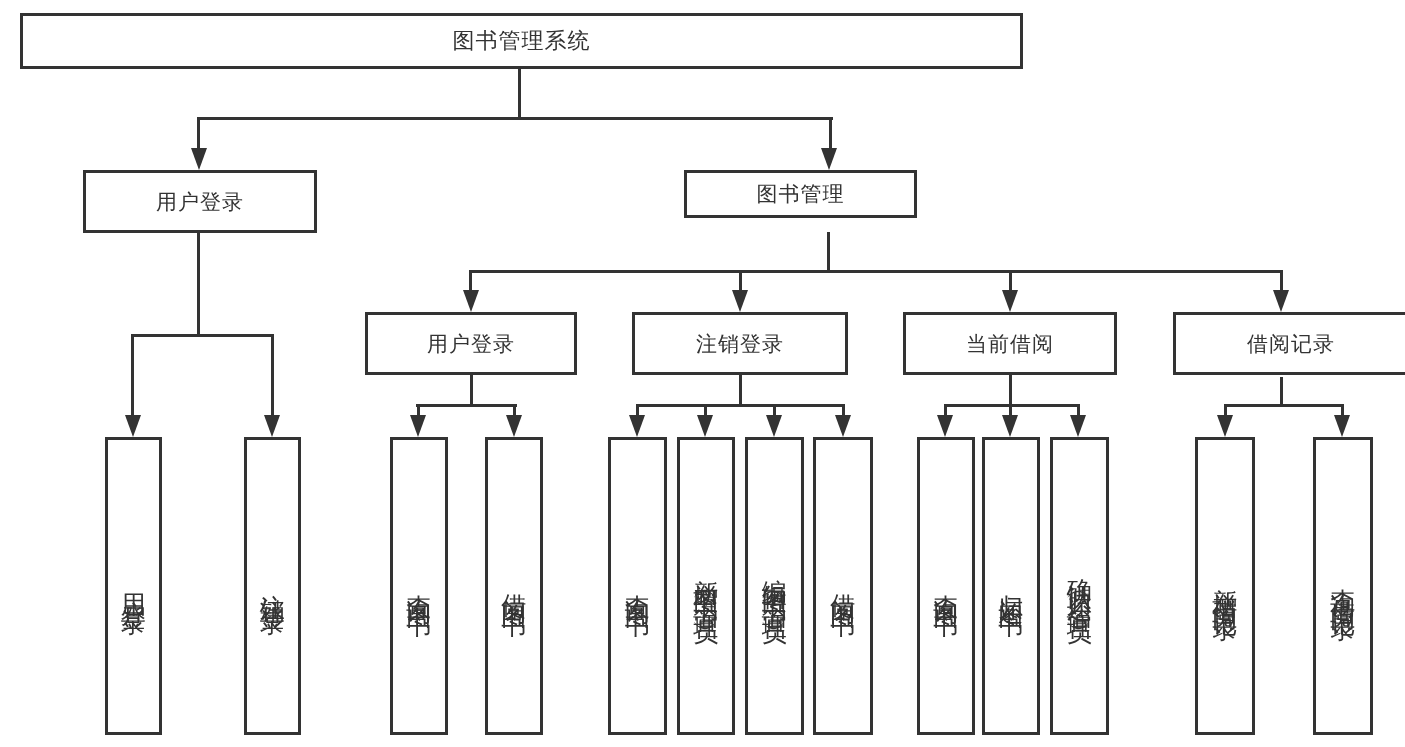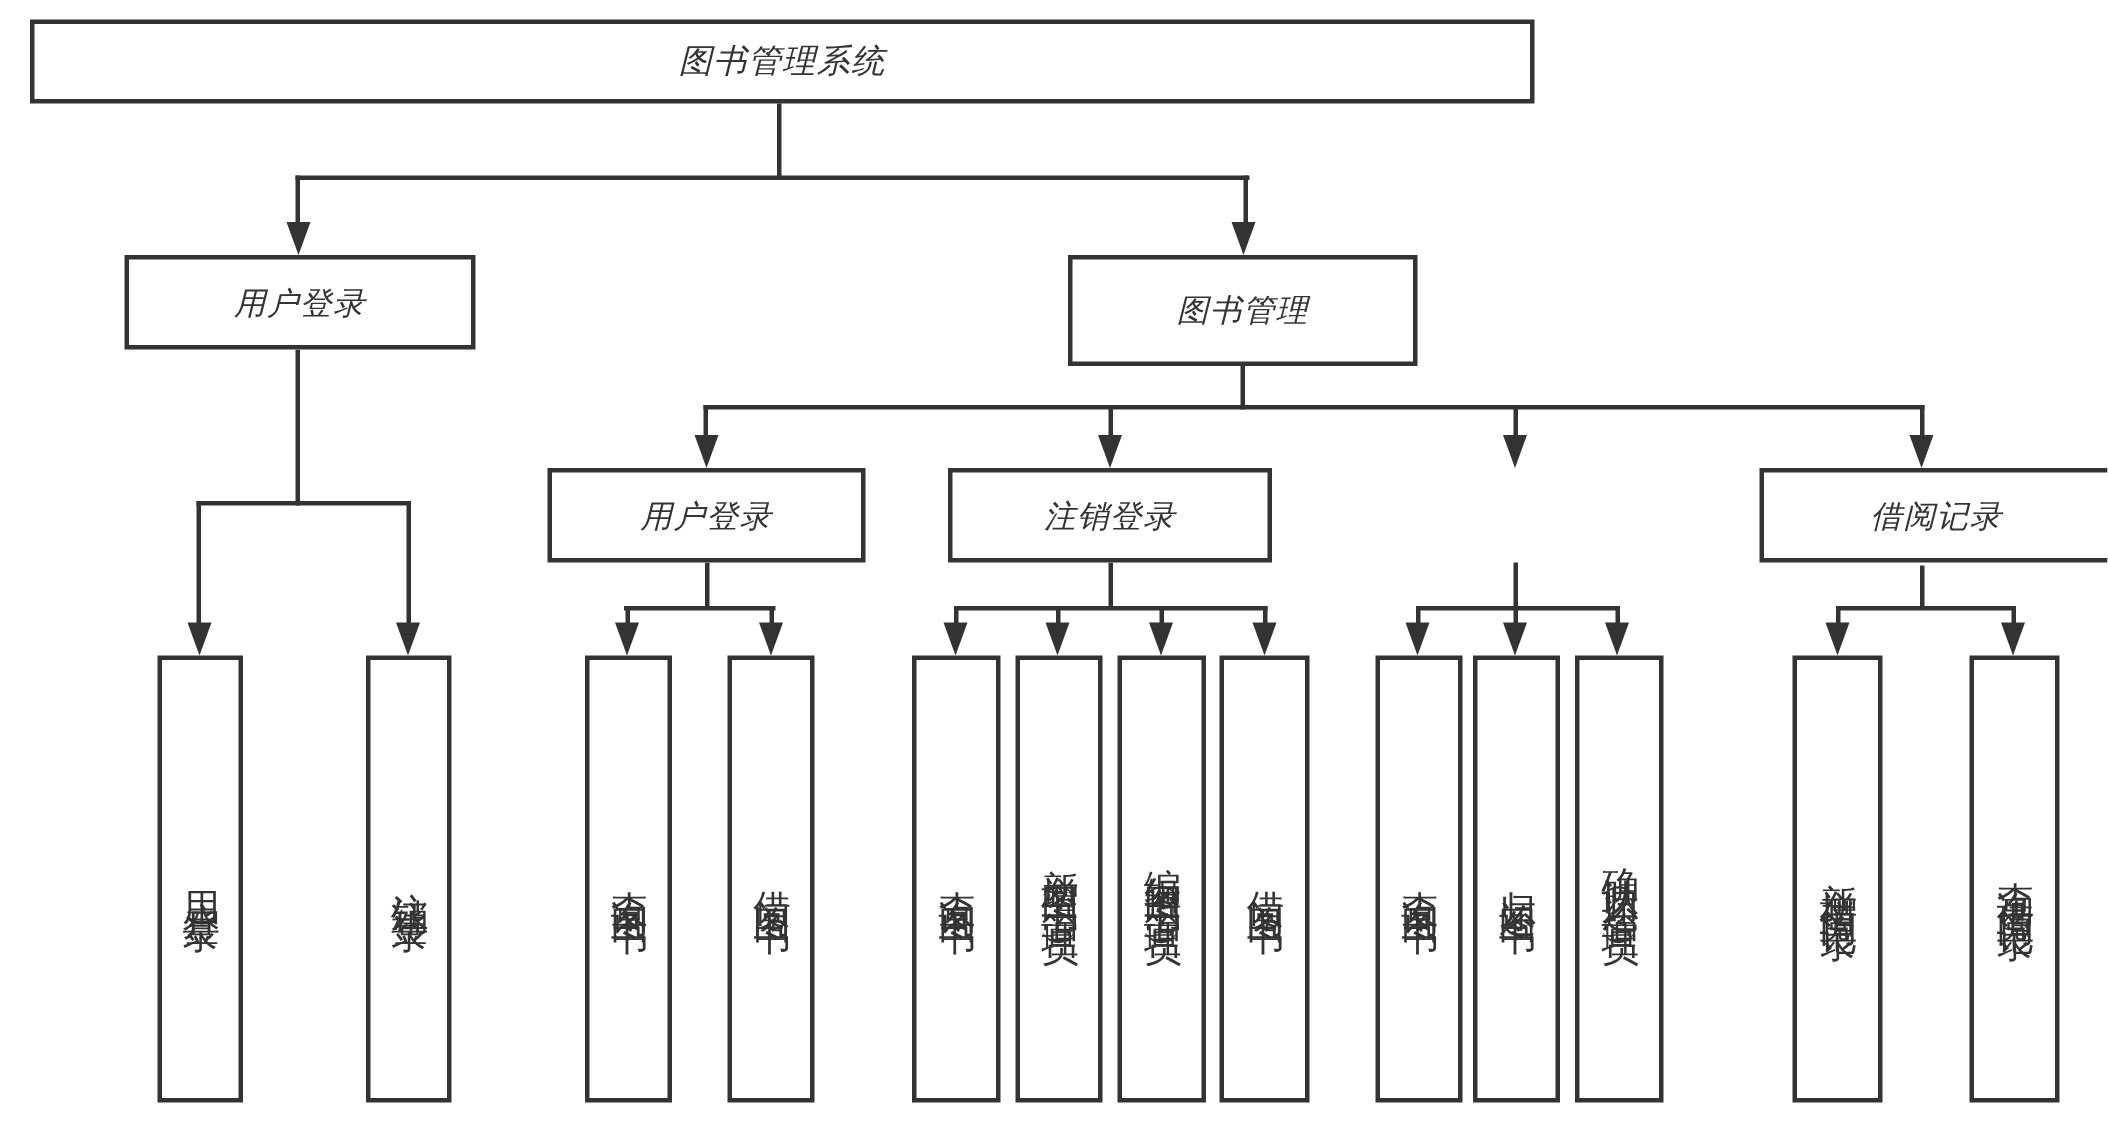--- a/index.html
+++ b/index.html
@@ -30,21 +30,20 @@
     box-sizing: border-box;
     background: #ffffff;
     border: 3px solid #333333;
     display: flex;
     align-items: center;
     justify-content: center;
     color: #333333;
     font-size: 21px;
     letter-spacing: 1px;
     z-index: 2;
-    font-style: italic;
   }
   .hbox.root { font-size: 22px; }
   
   .vbox {
     position: absolute;
     top: 437px;
     height: 298px;
     box-sizing: border-box;
     background: #ffffff;
     border: 3px solid #333333;
@@ -137,30 +136,33 @@
   <div class="vl" style="left:1341px;top:404px;height:13px"></div>
   <div class="ar" style="left:1334px;top:415px"></div>
 
   <div class="hbox root" style="left:20px;top:13px;width:1003px;height:56px">
     <span>图书管理系统</span>
   </div>
 
   <div class="hbox" style="left:83px;top:170px;width:234px;height:63px">
     <span>用户登录</span>
   </div>
-  <div class="hbox" style="left:712px;top:170px;width:233px;height:74px">
+  <div class="hbox" style="left:684px;top:170px;width:233px;height:48px">
     <span>图书管理</span>
   </div>
 
   <div class="hbox" style="left:365px;top:312px;width:212px;height:63px">
     <span>用户登录</span>
   </div>
   <div class="hbox" style="left:632px;top:312px;width:216px;height:63px">
     <span>注销登录</span>
   </div>
+  <div class="hbox" style="left:903px;top:312px;width:214px;height:63px">
+    <span>当前借阅</span>
+  </div>
   <div class="hbox" style="left:1173px;top:312px;width:236px;height:63px">
     <span>借阅记录</span>
   </div>
 
   <div class="vbox" style="left:105px;width:57px">
     <span>用户登录</span>
   </div>
   <div class="vbox" style="left:244px;width:57px">
     <span>注销登录</span>
   </div>

